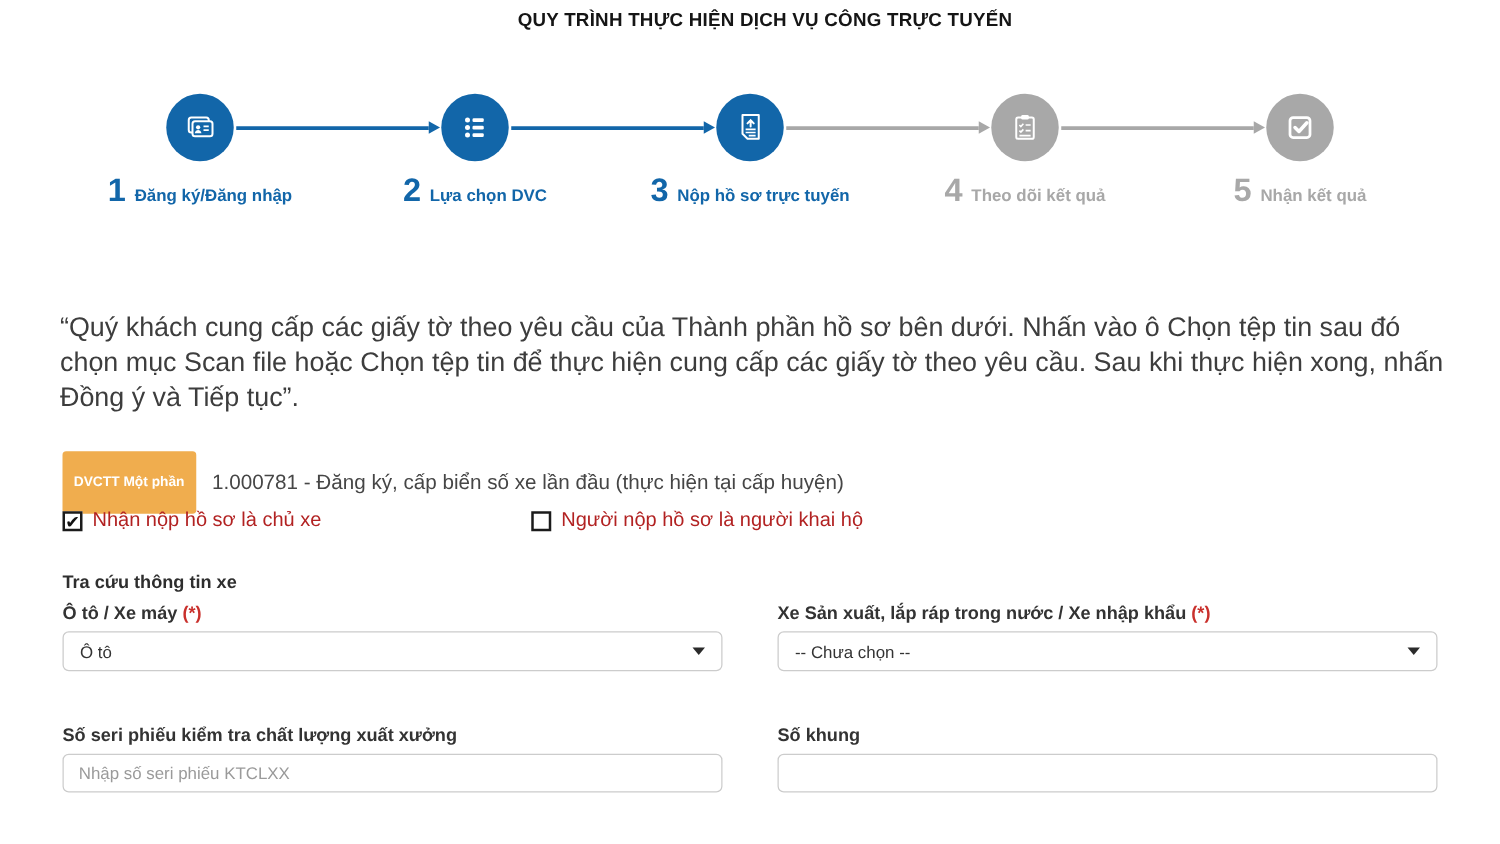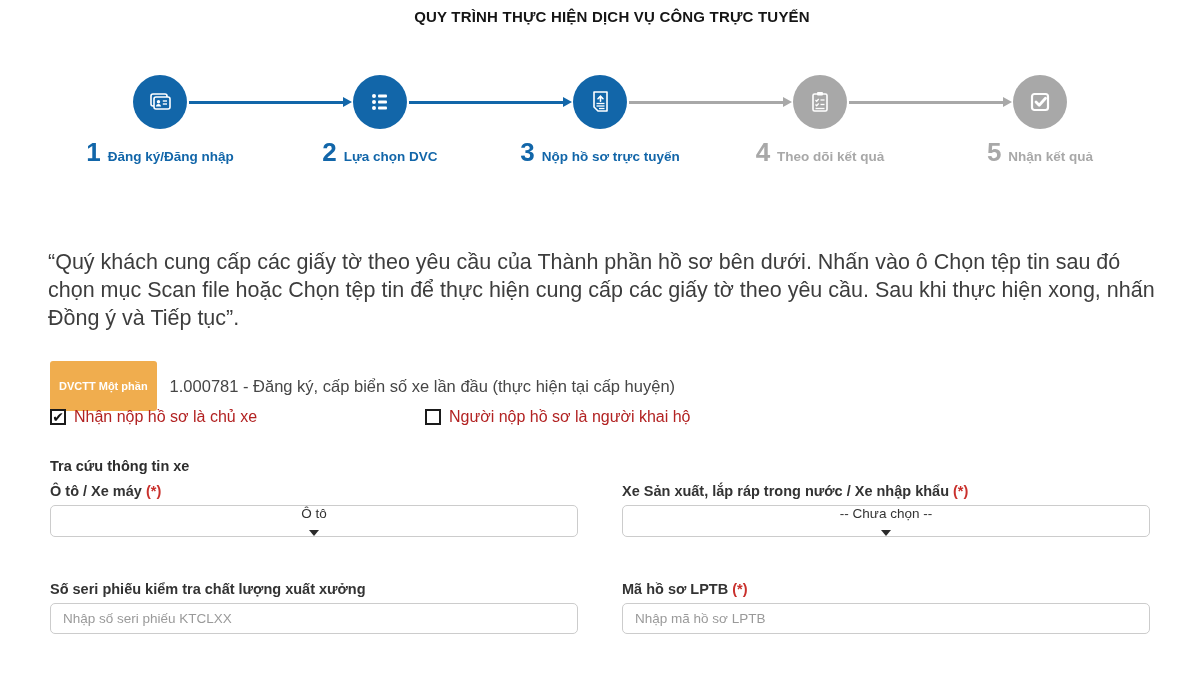--- a/index.html
+++ b/index.html
@@ -51,21 +51,21 @@
   .cb-label { font-size:16px; color:#b22222; }
 
   
   .form { position:absolute; top:458px; left:50px; width:1100px; }
   .section-title { font-size:14.5px; font-weight:700; color:#2e2e2e; margin-bottom:9px; }
   .grid { display:grid; grid-template-columns:1fr 1fr; column-gap:28px; row-gap:12px;gap:44px; }
   .field-label { font-size:14.5px; font-weight:700; color:#333; margin-bottom:6px; }
   .req { color:#c9302c; font-weight:700; }
   .select-box { height:32px; border:1px solid #cccccc; border-radius:5px; background:#fff;
     display:flex; align-items:center; justify-content:space-between; padding:0 13px;
-    font-size:13.5px; color:#333; cursor:pointer;flex-direction:column; }
+    font-size:13.5px; color:#333; cursor:pointer; }
   .caret { width:0; height:0; border-left:5px solid transparent; border-right:5px solid transparent;
     border-top:6px solid #2b2b2b; }
   .text-input { width:100%; height:31px; border:1px solid #cccccc; border-radius:5px;
     padding:4px 12px; font-size:13.5px; color:#333; font-family:inherit; outline:none; }
   .text-input::placeholder { color:#9a9a9a; opacity:1; }
 </style>
 </head>
 <body>
 
 <div class="page">
@@ -202,27 +202,20 @@
           <span>-- Chưa chọn --</span>
           <span class="caret"></span>
         </div>
       </div>
 
       <div class="field">
         <div class="field-label">Số seri phiếu kiểm tra chất lượng xuất xưởng</div>
         <input class="text-input" type="text" placeholder="Nhập số seri phiếu KTCLXX" style="">
       </div>
 
-      <div class="field">
-        <div class="field-label">
-          <span>Mã hồ sơ LPTB</span>
-          <span class="req">(*)</span>
-        </div>
-        <input class="text-input" type="text" placeholder="Nhập mã hồ sơ LPTB" style="">
-      </div>
 
       <div class="field">
         <div class="field-label">Số khung</div>
         <input class="text-input" type="text" style="">
       </div>
 
       <div></div>
     </div>
   </div>
 

